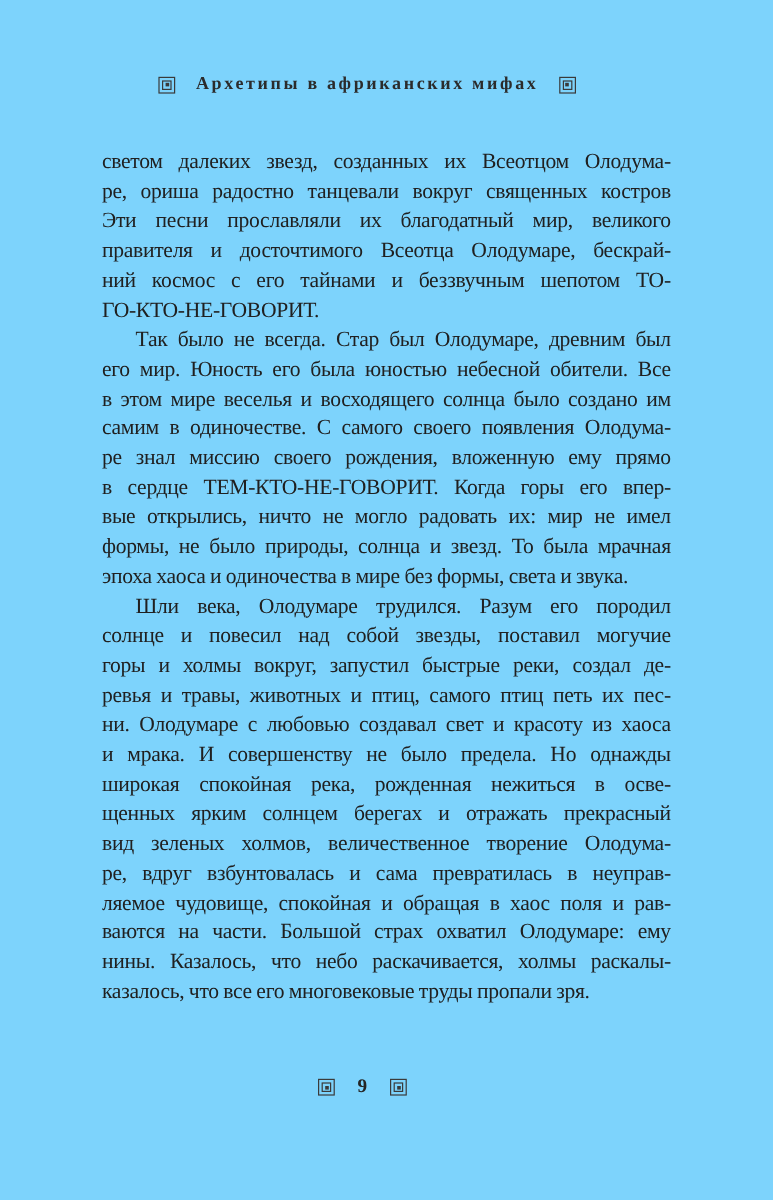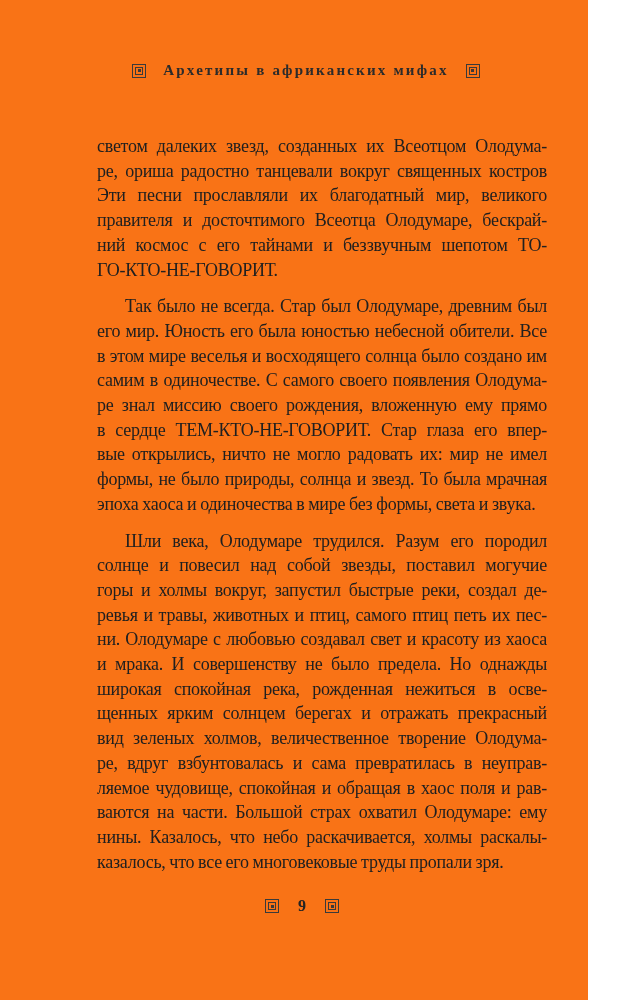--- a/index.html
+++ b/index.html
@@ -3,22 +3,22 @@
 <meta charset="utf-8">
 <style>
   html, body { margin: 0; padding: 0; }
   body {
     width: 644px; height: 1000px;
     background: #ffffff;
     font-family: "Liberation Serif", serif;
   }
   .page {
     position: relative;
-    width: 588px; height: 1000px;
-    background: #f97316;
+    width: 644px; height: 1000px;
+    background: #7dd3fc;
     overflow: hidden;
   }
 
   
   .running-head {
     position: absolute;
     top: 62px; left: 0; width: 644px;
     display: flex; justify-content: center; align-items: center;
     gap: 17px;
     transform: translateX(-16px);
@@ -57,21 +57,21 @@
   .body-text {
     position: absolute;
     top: 122px; left: 85px;
     width: 474px;
     font-size: 18px;
     line-height: 24.7px;
     letter-spacing: -0.25px;
     word-spacing: -0.5px;
     color: #202020;
   }
-  .paragraph { margin: 12px; }
+  .paragraph { margin: 0; }
   .line {
     text-align: justify;
     text-align-last: justify;
     white-space: normal;
   }
   .line.last { text-align-last: left; }
   .paragraph.indent .line:first-child { text-indent: 28px; }
 
   
   .page-footer {
@@ -107,21 +107,21 @@
         <div class="line">правителя и досточтимого Всеотца Олодумаре, бескрай-</div>
         <div class="line">ний космос с его тайнами и беззвучным шепотом ТО-</div>
         <div class="line last">ГО-КТО-НЕ-ГОВОРИТ.</div>
       </div>
       <div class="paragraph indent">
         <div class="line">Так было не всегда. Стар был Олодумаре, древним был</div>
         <div class="line">его мир. Юность его была юностью небесной обители. Все</div>
         <div class="line">в этом мире веселья и восходящего солнца было создано им</div>
         <div class="line">самим в одиночестве. С самого своего появления Олодума-</div>
         <div class="line">ре знал миссию своего рождения, вложенную ему прямо</div>
-        <div class="line">в сердце ТЕМ-КТО-НЕ-ГОВОРИТ. Стар глаза его впер-</div>
+        <div class="line">в сердце ТЕМ-КТО-НЕ-ГОВОРИТ. Когда горы его впер-</div>
         <div class="line">вые открылись, ничто не могло радовать их: мир не имел</div>
         <div class="line">формы, не было природы, солнца и звезд. То была мрачная</div>
         <div class="line last">эпоха хаоса и одиночества в мире без формы, света и звука.</div>
       </div>
       <div class="paragraph indent">
         <div class="line">Шли века, Олодумаре трудился. Разум его породил</div>
         <div class="line">солнце и повесил над собой звезды, поставил могучие</div>
         <div class="line">горы и холмы вокруг, запустил быстрые реки, создал де-</div>
         <div class="line">ревья и травы, животных и птиц, самого птиц петь их пес-</div>
         <div class="line">ни. Олодумаре с любовью создавал свет и красоту из хаоса</div>

